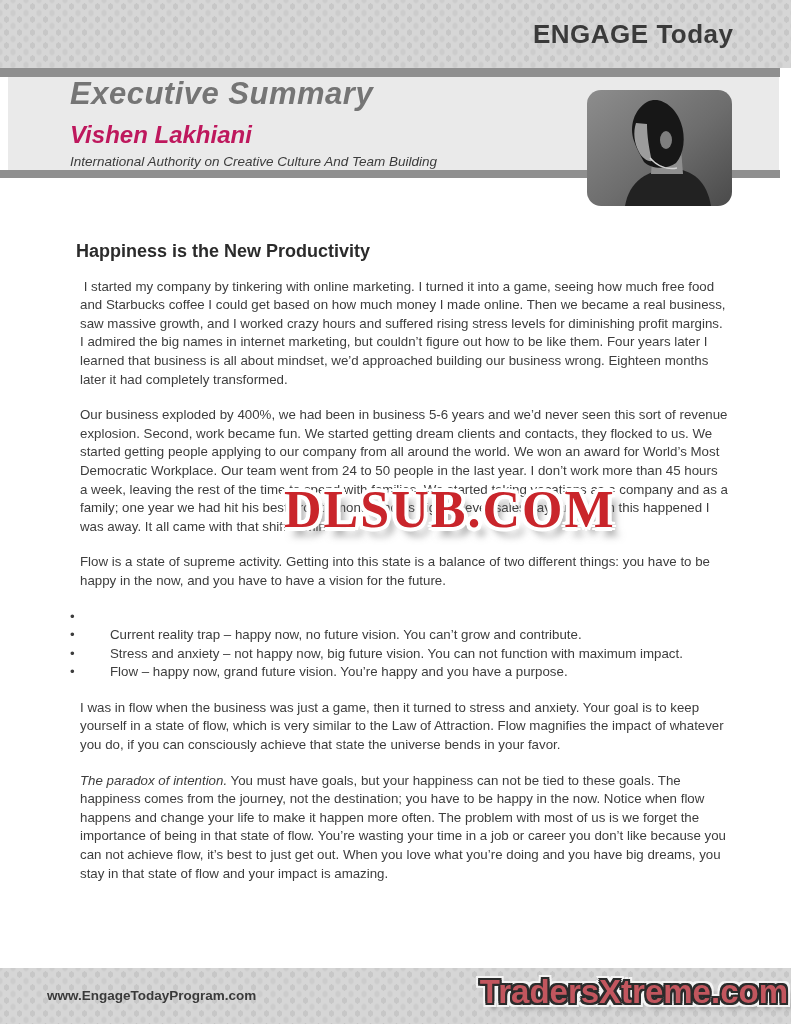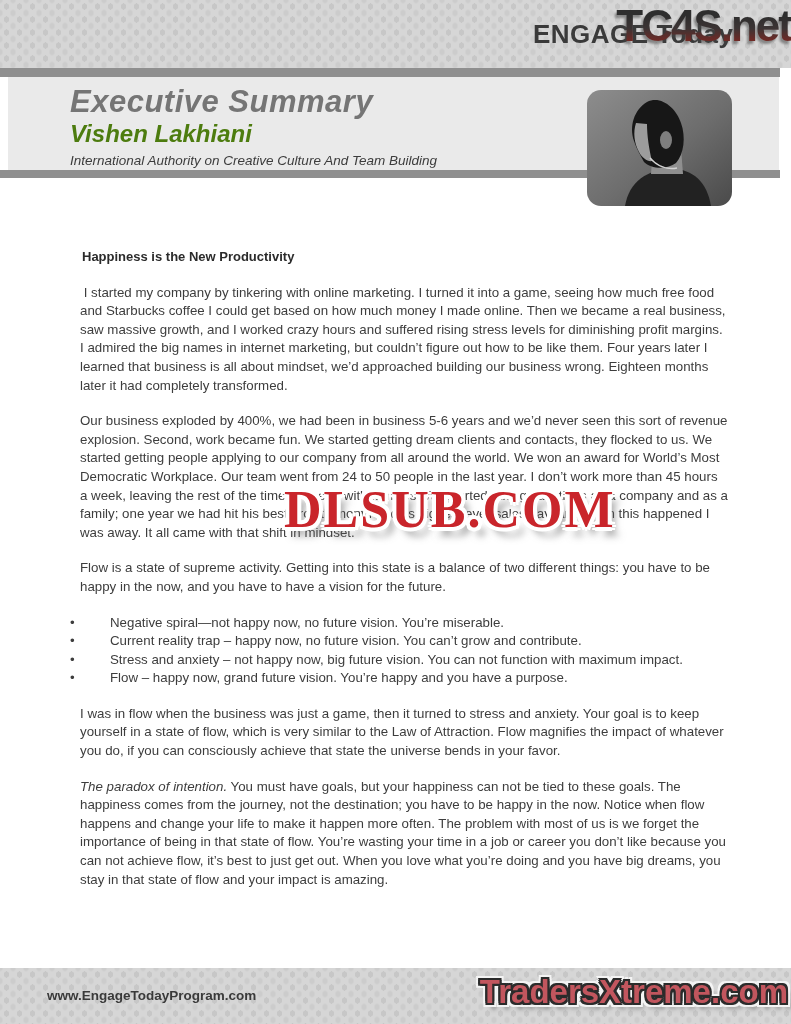--- a/index.html
+++ b/index.html
@@ -25,30 +25,30 @@
     position:absolute;right:0px;top:1px;font-size:44px;font-weight:800;letter-spacing:-2px;
     white-space:nowrap;
     background:linear-gradient(180deg,#2e2e2e 30%,#3c3434 55%,#6e2a26 78%,#8e3a30 95%);
     -webkit-background-clip:text;background-clip:text;color:transparent;
     filter:drop-shadow(-2px 3px 1px rgba(70,70,70,0.55));
   }
   .bar{position:absolute;left:0;width:780px;height:9px;background:#8f8f8f;}
   .bar-top{top:68px;}
   .bar-mid{top:170px;height:8px;}
   .title-panel{position:absolute;left:8px;top:77px;width:771px;height:93px;background:#eaeaea;}
-  .title-inner{padding:8px 0 0 62px;}
+  .title-inner{padding:0 0 0 62px;}
   .exec-title{font-style:italic;font-weight:700;font-size:31px;line-height:34px;color:#757575;letter-spacing:.5px;}
-  .author{font-style:italic;font-weight:700;font-size:24px;line-height:27px;color:#4d7c0f;margin-top:1px;}
+  .author{font-style:italic;font-weight:700;font-size:24px;line-height:27px;color:#be185d;margin-top:10px;}
   .subtitle{font-style:italic;font-size:13.5px;line-height:16px;color:#3c3c3c;margin-top:6px;}
   .photo{
     position:absolute;left:587px;top:90px;width:145px;height:116px;border-radius:14px;
     overflow:hidden;
   }
   .content{position:absolute;left:70px;top:236px;width:658px;font-size:13.3px;line-height:18.6px;color:#3d3d3d;}
-  .content h3{font-size:13px;line-height:18.6px;font-weight:700;color:#2b2b2b;margin:12px;}
+  .content h3{font-size:18px;line-height:18.6px;font-weight:700;color:#2b2b2b;margin:6px;}
   .content p{margin:17px 0 0 10px;}
   .bullets{margin-top:17px;}
   .bullet-row{display:flex;}
   .bullet-dot{width:40px;flex:0 0 40px;color:#3d3d3d;}
   .lead-italic{font-style:italic;}
   .dlsub{
     position:absolute;left:254px;top:484px;
     font-family:"Liberation Serif", serif;font-weight:900;font-size:52px;line-height:52px;
     letter-spacing:2px;color:#c9252b;white-space:nowrap;
     text-shadow:
@@ -70,21 +70,20 @@
       4px 6px 5px rgba(90,90,90,0.6);
   }
 </style>
 </head>
 <body>
 
 <div class="page">
 
   <div class="top-band dots">
     <div class="brand">ENGAGE Today</div>
-    <div class="tc4s">TC4S.net</div>
   </div>
 
   <div class="bar bar-top"></div>
 
   <div class="title-panel">
     <div class="title-inner">
       <div class="exec-title">Executive Summary</div>
       <div class="author">Vishen Lakhiani</div>
       <div class="subtitle">International Authority on Creative Culture And Team Building</div>
     </div>
@@ -112,21 +111,20 @@
   </div>
 
   <div class="content">
     <h3>Happiness is the New Productivity</h3>
     <p>&nbsp;I started my company by tinkering with online marketing. I turned it into a game, seeing how much free food and Starbucks coffee I could get based on how much money I made online. Then we became a real business, saw massive growth, and I worked crazy hours and suffered rising stress levels for diminishing profit margins. I admired the big names in internet marketing, but couldn’t figure out how to be like them. Four years later I learned that business is all about mindset, we’d approached building our business wrong. Eighteen months later it had completely transformed.</p>
     <p>Our business exploded by 400%, we had been in business 5-6 years and we’d never seen this sort of revenue explosion. Second, work became fun. We started getting dream clients and contacts, they flocked to us. We started getting people applying to our company from all around the world. We won an award for World’s Most Democratic Workplace. Our team went from 24 to 50 people in the last year. I don’t work more than 45 hours a week, leaving the rest of the time to spend with families. We started taking vacations as a company and as a family; one year we had hit his best growth month and its biggest ever sales day, and when this happened I was away. It all came with that shift in mindset.</p>
     <p>Flow is a state of supreme activity. Getting into this state is a balance of two different things: you have to be happy in the now, and you have to have a vision for the future.</p>
     <div class="bullets">
       <div class="bullet-row">
         <span class="bullet-dot">•</span>
-        <span>Negative spiral—not happy now, no future vision. You’re miserable.</span>
       </div>
       <div class="bullet-row">
         <span class="bullet-dot">•</span>
         <span>Current reality trap – happy now, no future vision. You can’t grow and contribute.</span>
       </div>
       <div class="bullet-row">
         <span class="bullet-dot">•</span>
         <span>Stress and anxiety – not happy now, big future vision. You can not function with maximum impact.</span>
       </div>
       <div class="bullet-row">

